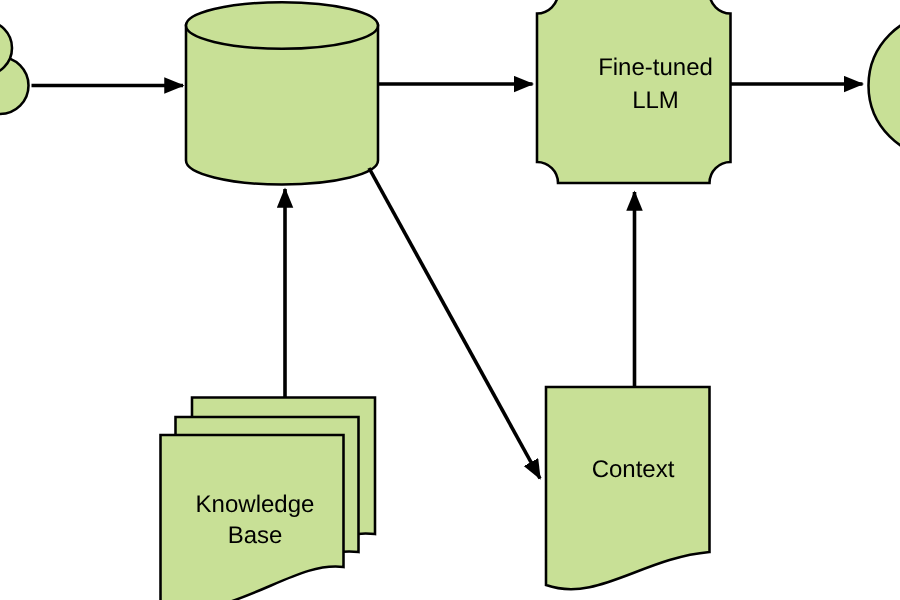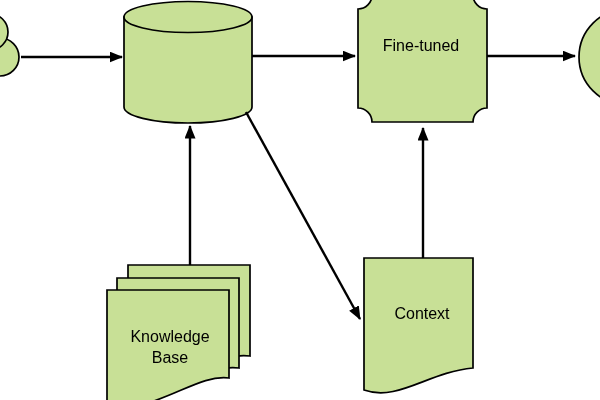--- a/index.html
+++ b/index.html
@@ -16,21 +16,21 @@
   .edge  { fill: none; stroke-width: 2.4px; }
   .node-label {
     position: absolute;
     text-align: center;
     color: #000000;
     font-size: 16px;
     line-height: 21px;
     white-space: nowrap;
   }
   .label-retriever { left: 128px; top: 58px;  width: 120px; }
-  .label-llm       { left: 358px; top: 35px;  width: 126px; line-height: 22px; }
+  .label-llm       { left: 374px; top: 35px;  width: 126px; line-height: 22px; }
   .label-kb        { left: 108px; top: 326px; width: 124px; }
   .label-context   { left: 360px; top: 303px; width: 124px; }
 </style>
 </head>
 <body>
 
 <div class="canvas">
 
   <svg width="600" height="400" viewBox="0 0 600 400">
     <defs>
@@ -59,20 +59,21 @@
     <path class="edge" d="M252,56 L355,56" marker-end="url(#arrowhead)" stroke="#000000"></path>
     <path class="edge" d="M487,56 L575,56" marker-end="url(#arrowhead)" stroke="#000000"></path>
     <path class="edge" d="M190,265 L190,126" marker-end="url(#arrowhead)" stroke="#000000"></path>
     <path class="edge" d="M246,112 L360,319" marker-end="url(#arrowhead)" stroke="#000000"></path>
     <path class="edge" d="M423,258 L423,128" marker-end="url(#arrowhead)" stroke="#000000"></path>
   </svg>
 
 
   <div class="node-label label-llm">
     <div>Fine-tuned</div>
+    <div>LLM</div>
   </div>
 
   <div class="node-label label-context">Context</div>
 
   <div class="node-label label-kb">
     <div>Knowledge</div>
     <div>Base</div>
   </div>
 
 </div>

